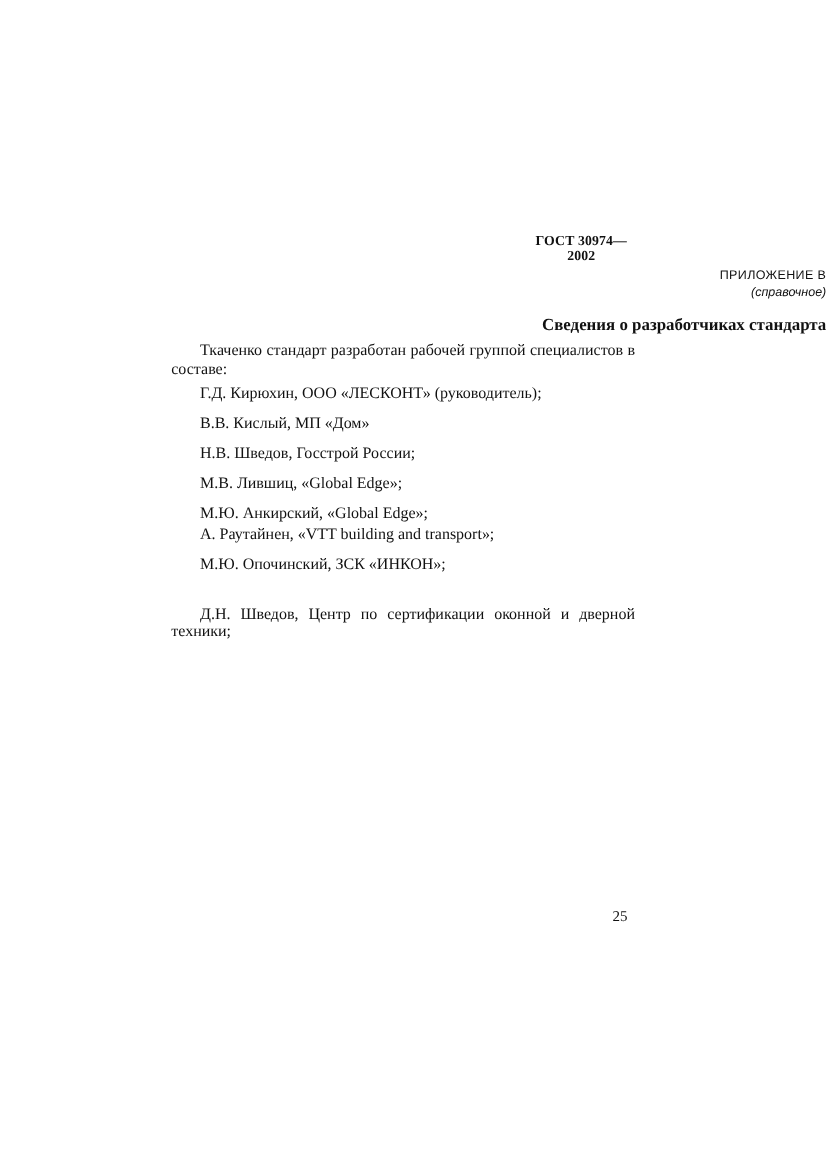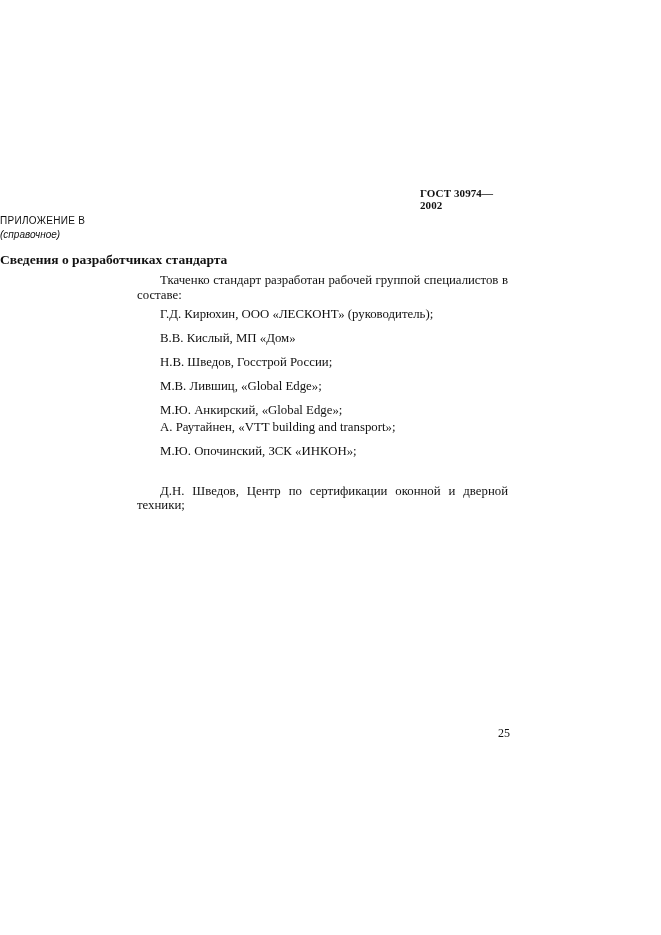--- a/index.html
+++ b/index.html
@@ -2,37 +2,37 @@
 <html><head>
 <meta charset="utf-8">
 <style>
   html, body { margin: 0; padding: 0; }
   body {
     width: 661px; height: 935px; background: #ffffff; position: relative;
     font-family: "Liberation Serif", "DejaVu Serif", serif; color: #111;
     overflow: hidden;
   }
   .doc-code {
-    position: absolute; left: 420px; top: 187px; width: 90px; text-align: left;
+    position: absolute; left: 420px; top: 187px; width: 90px; text-align: center;
     font-weight: bold; font-size: 11px; letter-spacing: 0.1px;
   }
   .appendix {
-    position: absolute; left: 0; width: 661px; text-align: left;
+    position: absolute; left: 0; width: 661px; text-align: right;
   }
   .appendix-title { top: 215px; font-family: "Liberation Sans", "DejaVu Sans", sans-serif; font-size: 10px; letter-spacing: 0.3px; }
   .appendix-sub { top: 229px; font-family: "Liberation Sans", "DejaVu Sans", sans-serif; font-style: italic; font-size: 10px; }
   .heading { top: 252px; font-weight: bold; font-size: 13.5px; }
   .body-text {
     position: absolute; left: 137px; width: 371px; font-size: 12.8px; line-height: 14.6px;
   }
   .para { text-align: justify; text-indent: 23px; margin: 0; }
   .item { margin: 0; padding-left: 23px; }
   .item.wrap { padding-left: 0; text-indent: 23px; text-align: justify; }
   .page-num {
-    position: absolute; left: 490px; top: 726px; width: 20px; text-align: right; font-size: 12px;
+    position: absolute; left: 490px; top: 726px; width: 20px; text-align: left; font-size: 12px;
   }
 </style>
 </head>
 <body>
 
 <div>
   <div class="doc-code">ГОСТ 30974—2002</div>
 
   <div class="appendix appendix-title">ПРИЛОЖЕНИЕ В</div>
   <div class="appendix appendix-sub">(справочное)</div>

